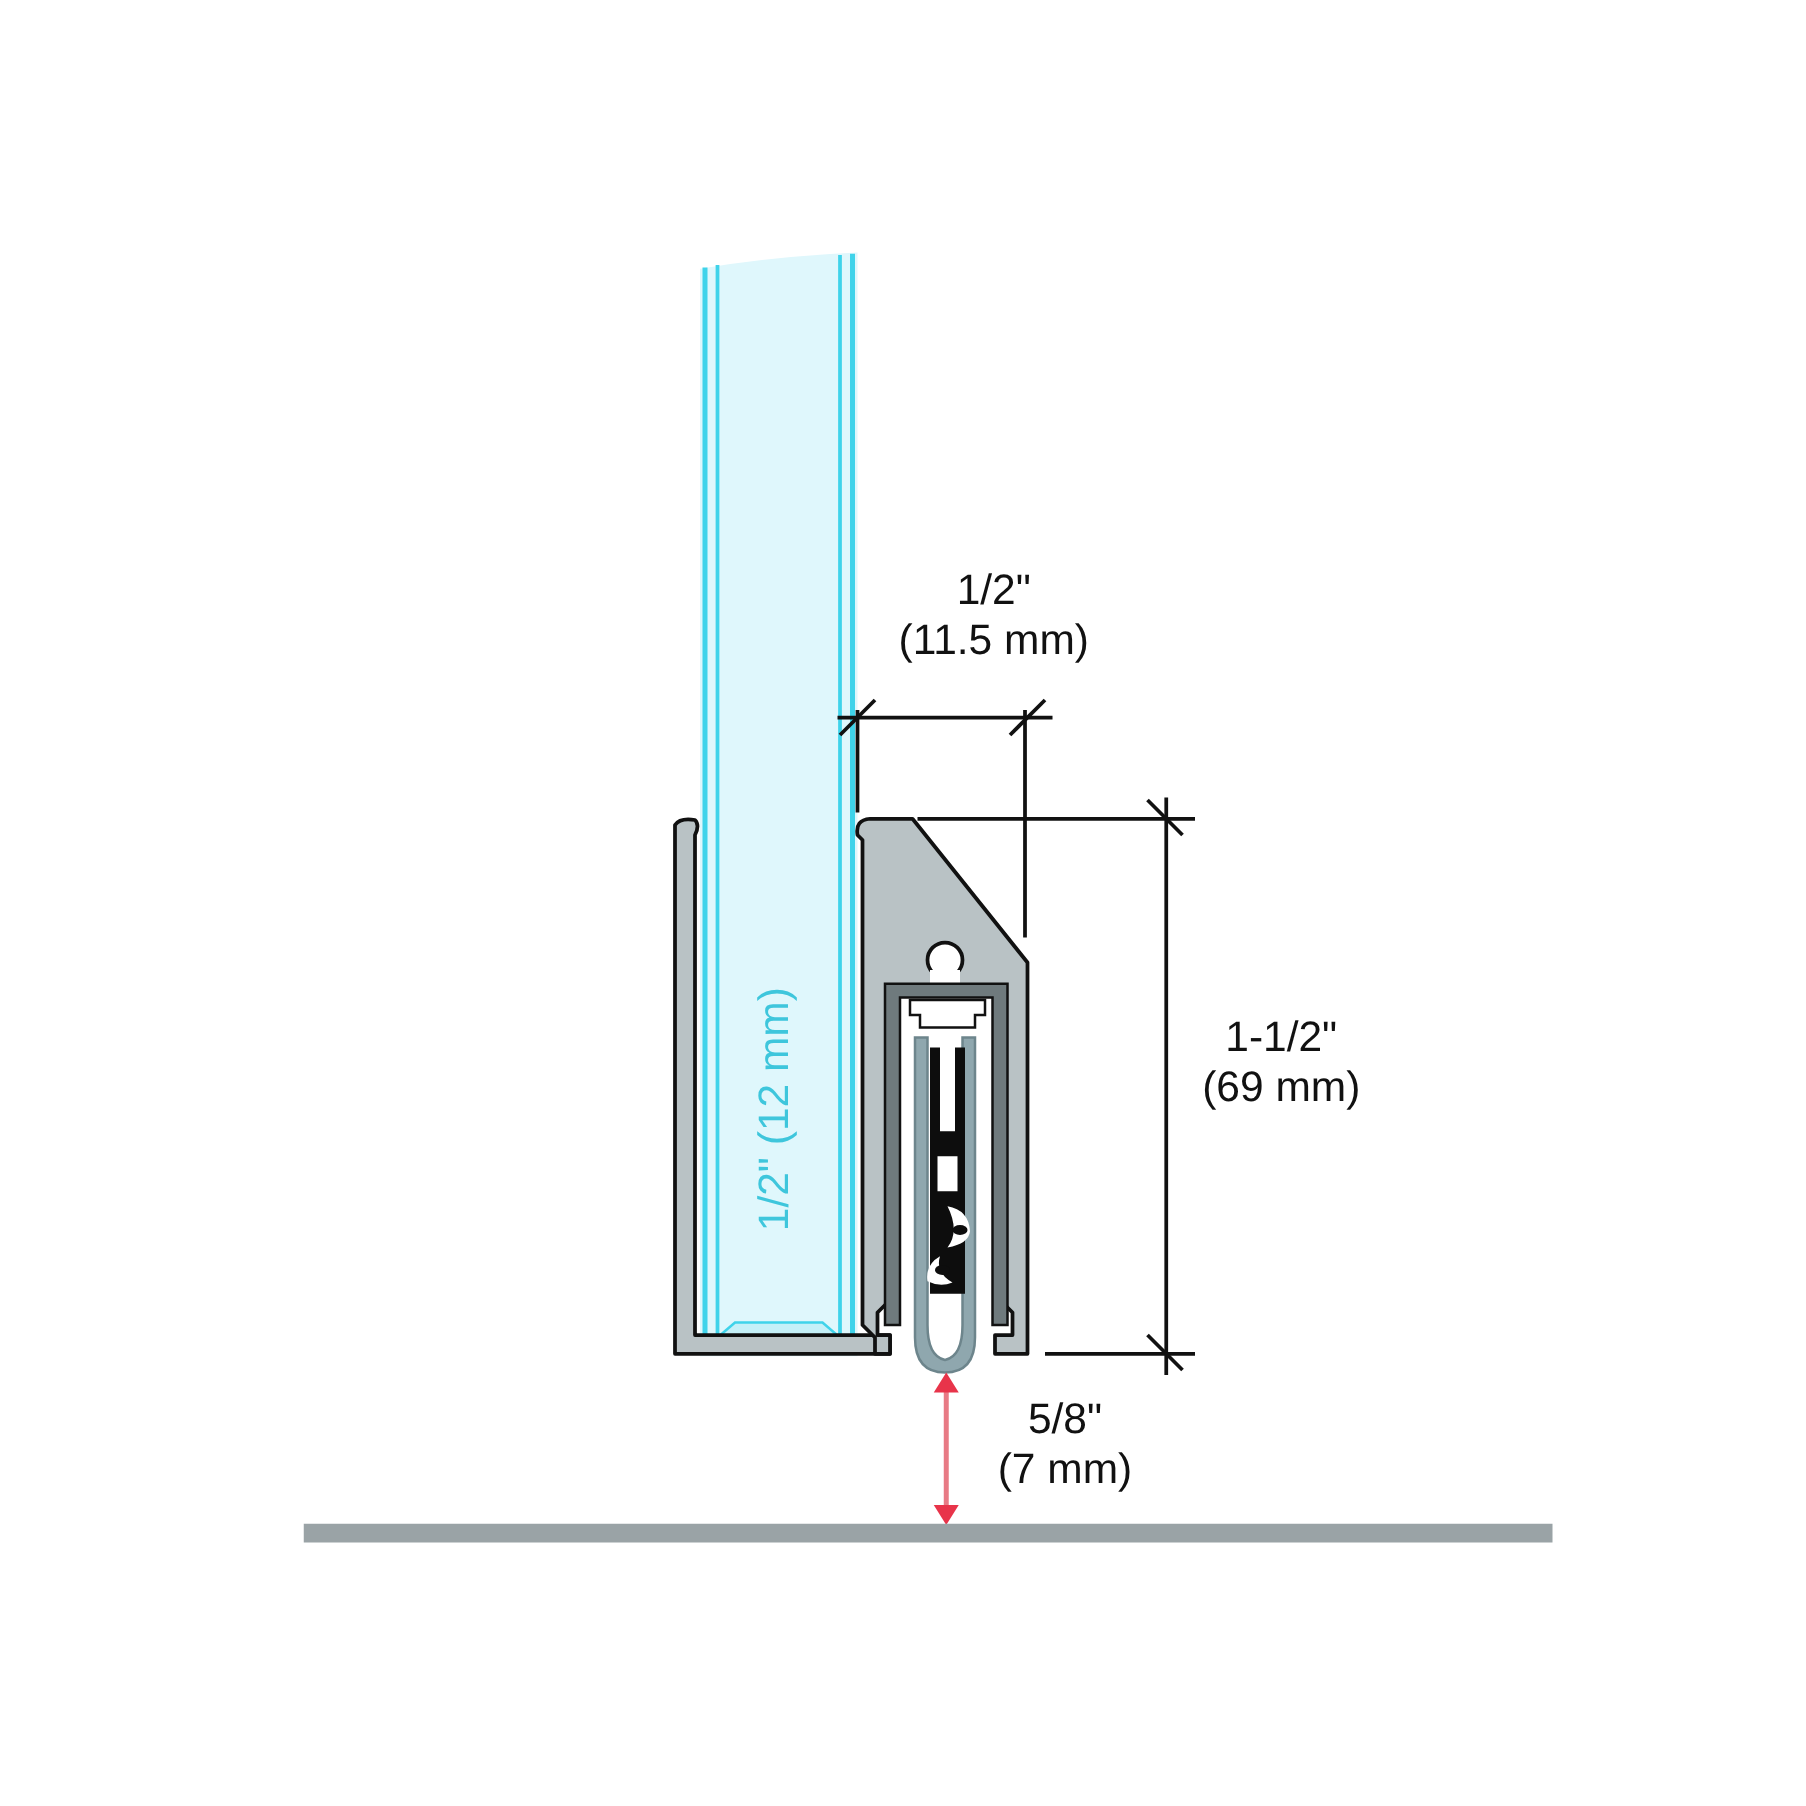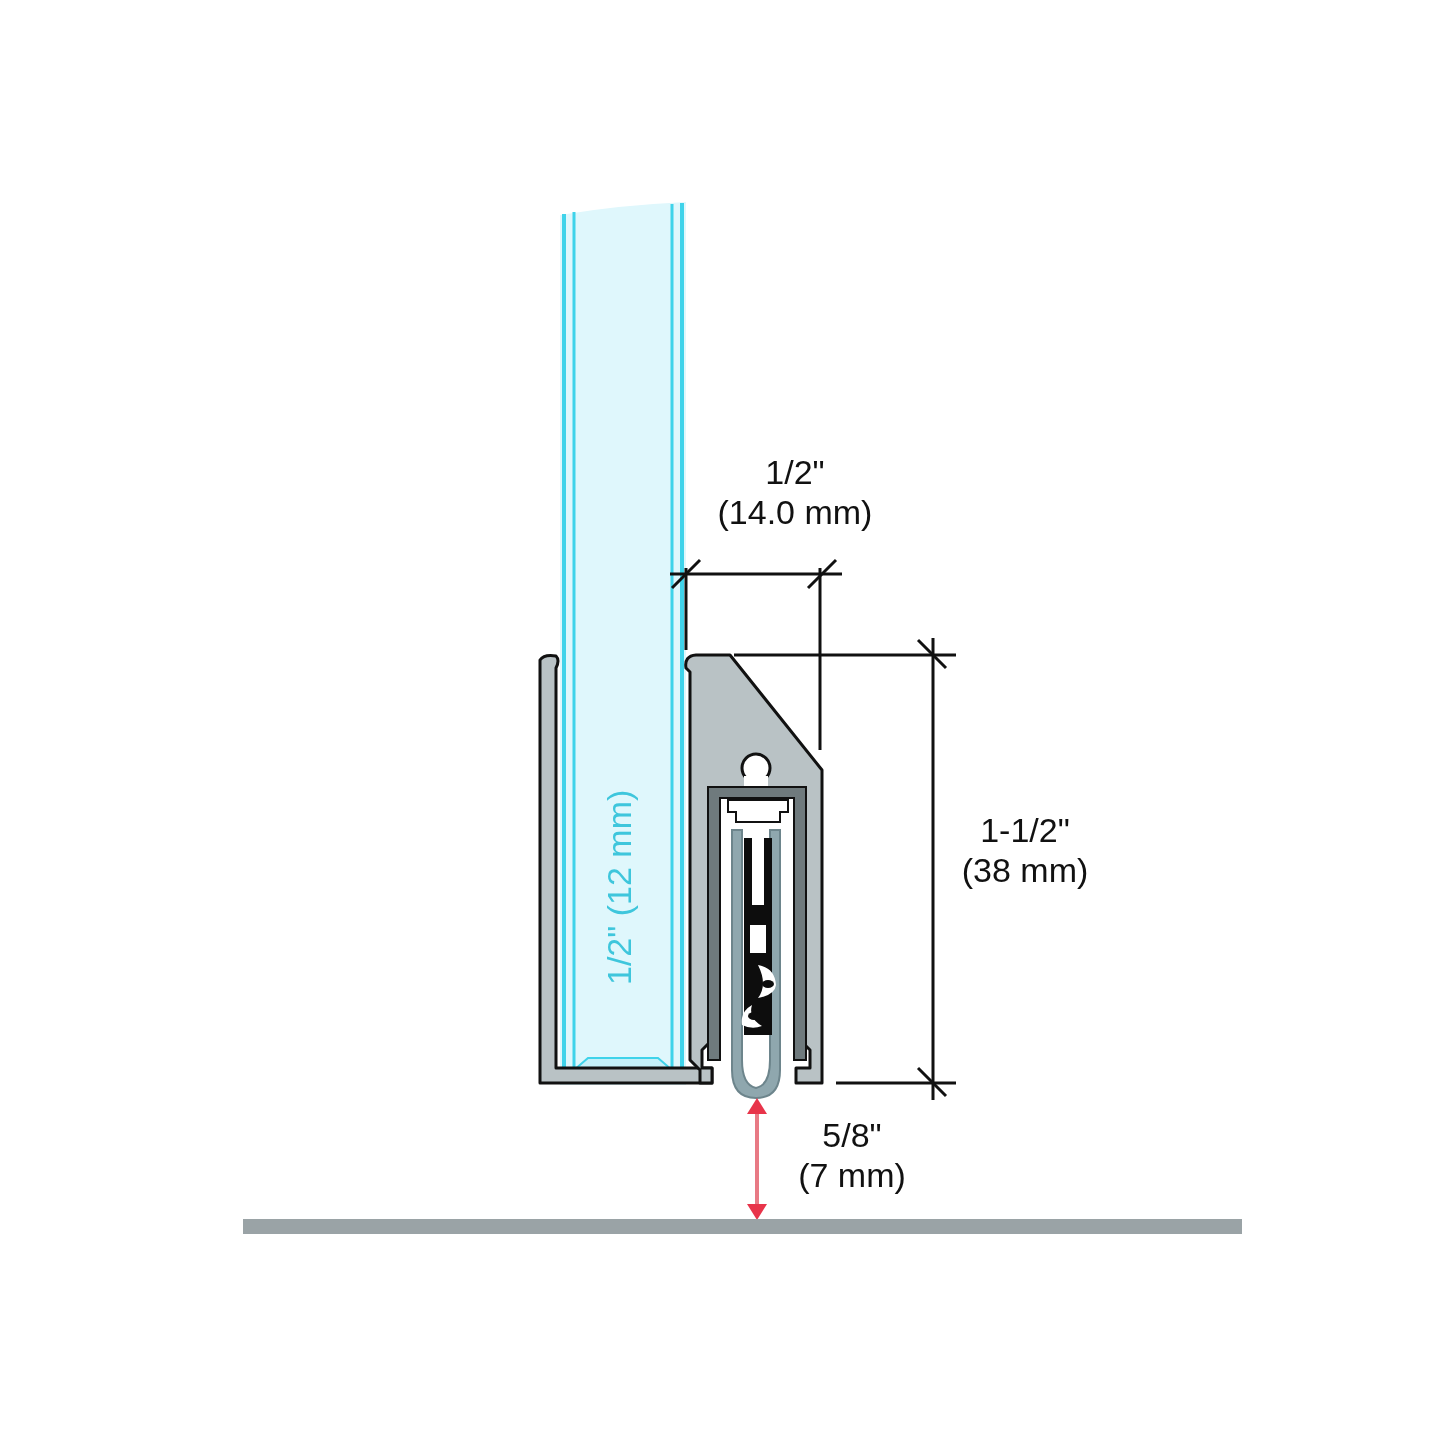--- a/index.html
+++ b/index.html
@@ -71,24 +71,24 @@
     <polygon points="757,1220 747,1204 767,1204" fill="#e8344a"></polygon>
   </g>
 
   <rect x="243" y="1219" width="999" height="15" fill="#9aa3a6"></rect>
 </svg>
 
 <div class="glass-lbl" style="left:600px; top:985px;">1/2" (12 mm)</div>
 
 <div class="lbl" style="left:690px; top:452px; width:210px;">
   <div>1/2"</div>
-  <div>(14.0 mm)</div>
+  <div>(11.5 mm)</div>
 </div>
 
 <div class="lbl" style="left:940px; top:810px; width:170px;">
   <div>1-1/2"</div>
-  <div>(38 mm)</div>
+  <div>(69 mm)</div>
 </div>
 
 <div class="lbl" style="left:772px; top:1115px; width:160px;">
   <div>5/8"</div>
   <div>(7 mm)</div>
 </div>
 
 </body></html>

